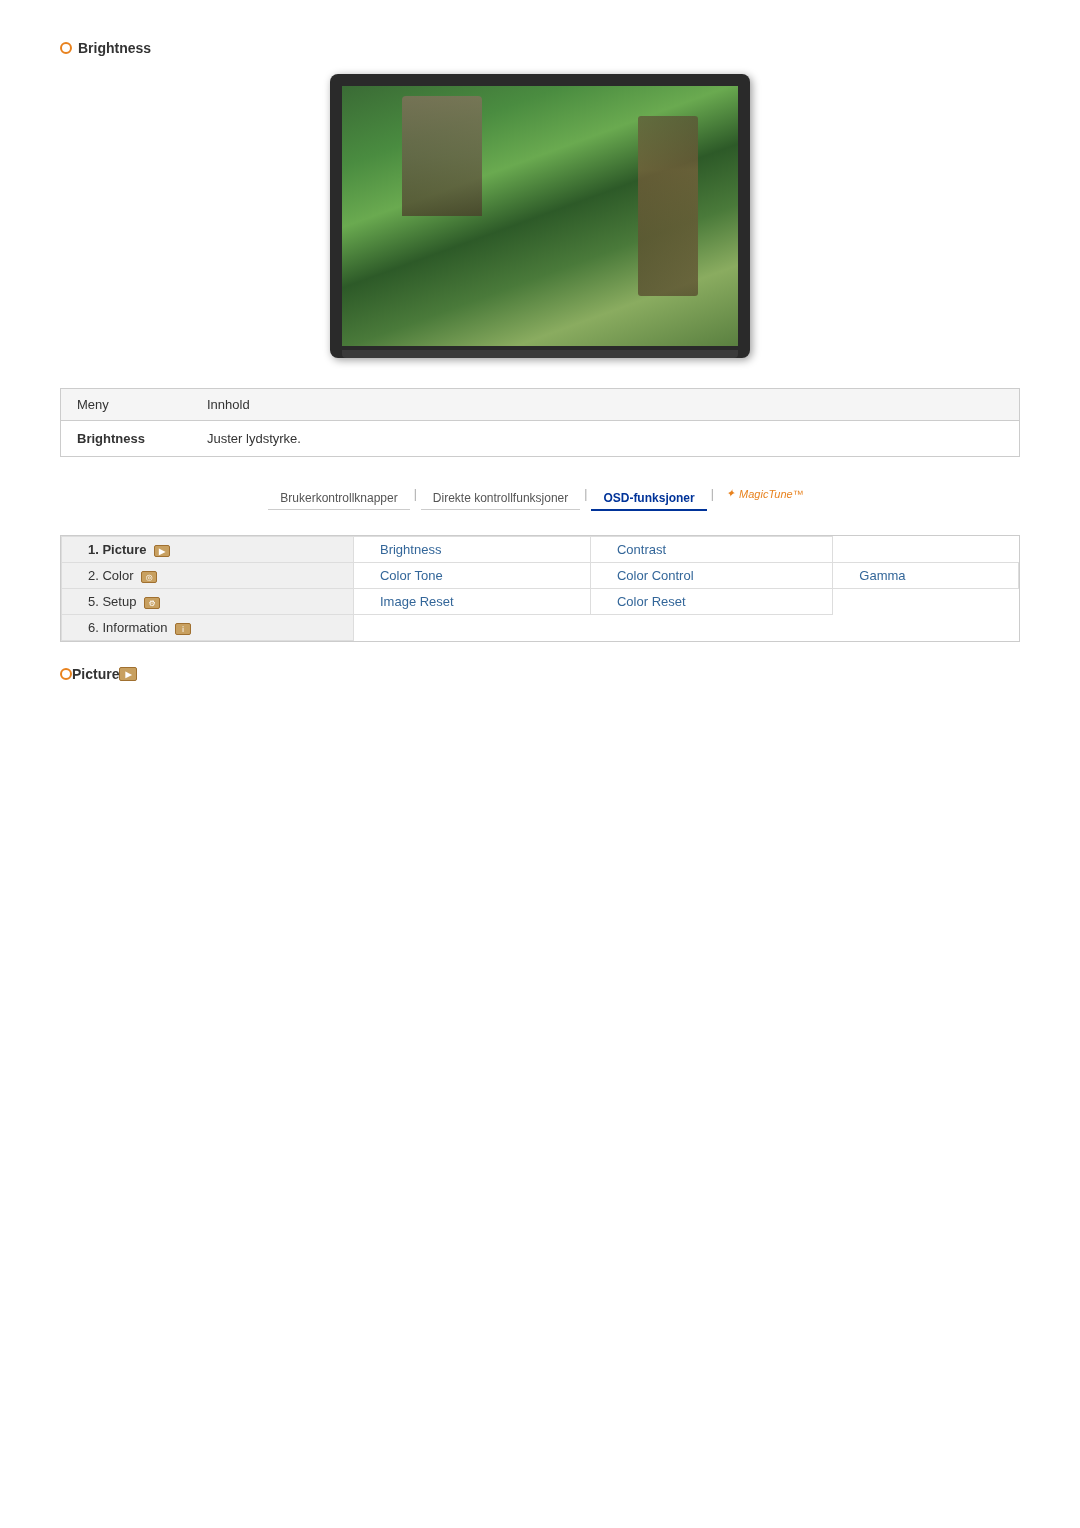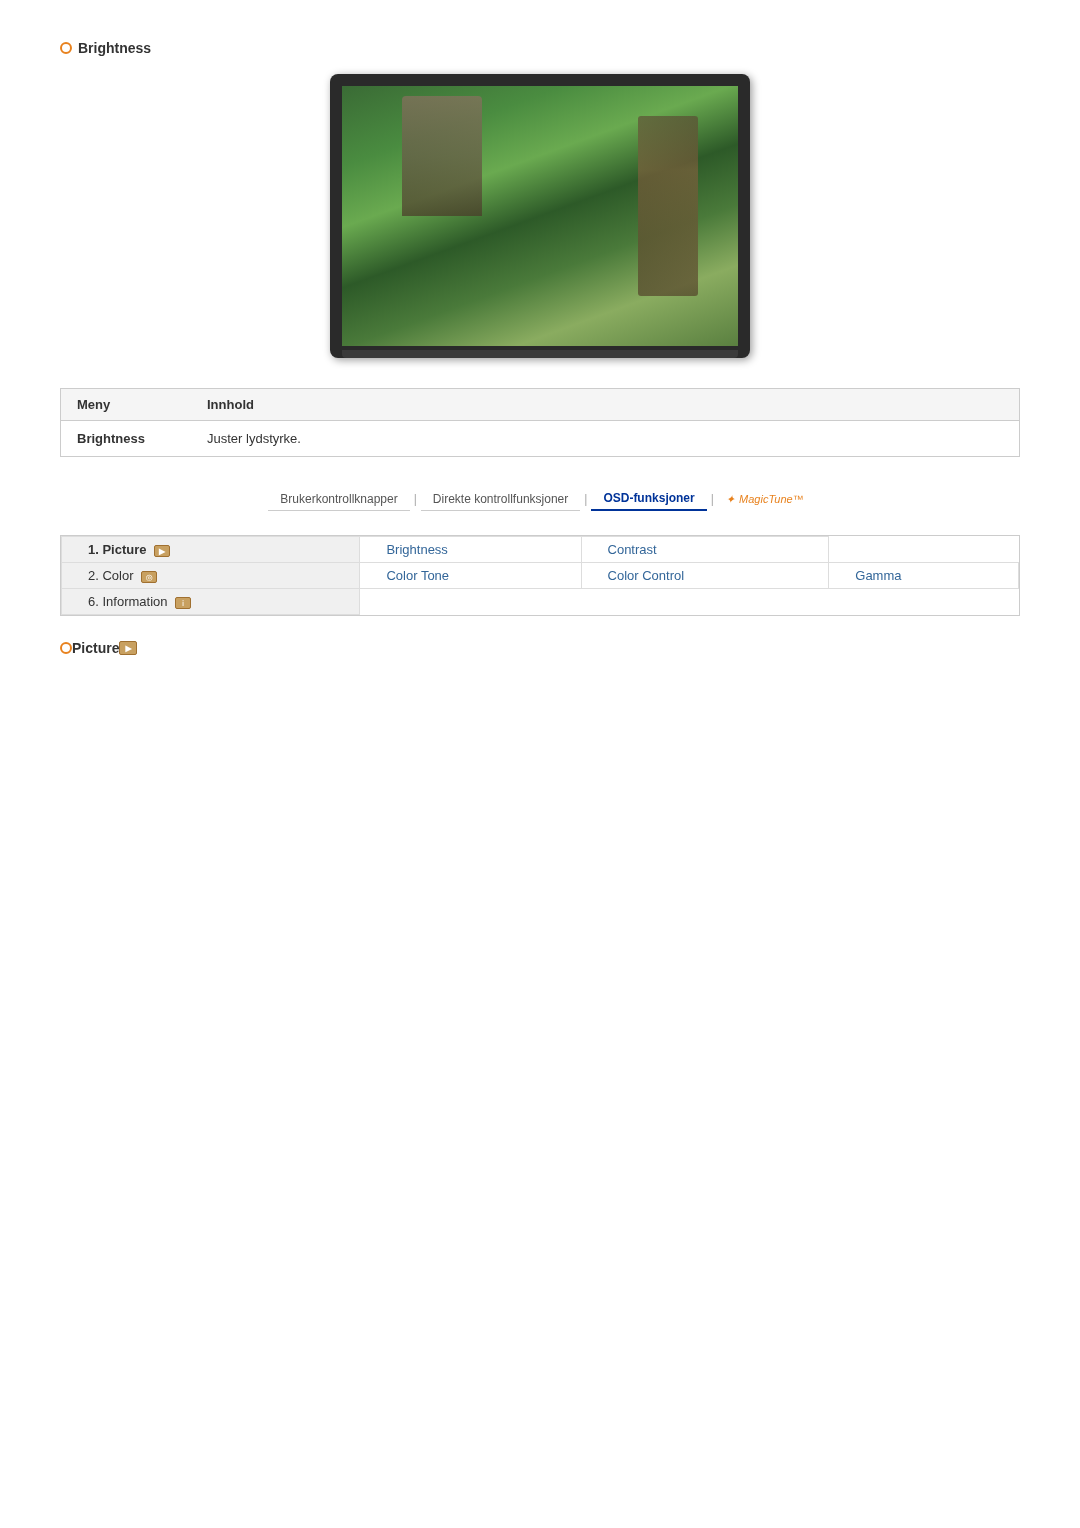--- a/index.html
+++ b/index.html
@@ -114,38 +114,38 @@
       margin-bottom: 30px;
     }
     .info-table {
       width: 100%;
       border-collapse: collapse;
     }
     .info-table th {
       background: #f5f5f5;
       padding: 8px 16px;
       text-align: left;
-      font-weight: bold;
+      font-weight: normal;
       font-size: 13px;
       border-bottom: 1px solid #ccc;
     }
     .info-table td {
       padding: 10px 16px;
       vertical-align: top;
     }
     .info-table .label-col {
       font-weight: bold;
       width: 130px;
     }
 
     
     .nav-tabs {
       display: flex;
       justify-content: center;
-      align-items: center;
+      align-items: flex-start;
       gap: 0;
       margin-bottom: 24px;
       font-size: 12px;
     }
     .nav-tab {
       padding: 4px 12px;
       color: #555;
       border-bottom: 1px solid #ccc;
     }
     .nav-tab.active {
@@ -286,20 +286,25 @@
           <td class="content-cell">Brightness</td>
           <td class="content-cell">Contrast</td>
         </tr>
         <tr>
           <td class="menu-item">2. Color <span class="item-icon">◎</span></td>
           <td class="content-cell">Color Tone</td>
           <td class="content-cell">Color Control</td>
           <td class="content-cell">Gamma</td>
         </tr>
         <tr>
+          <td class="menu-item">5. Setup <span class="item-icon">⚙</span></td>
+          <td class="content-cell">Image Reset</td>
+          <td class="content-cell">Color Reset</td>
+        </tr>
+        <tr>
           <td class="menu-item">6. Information <span class="item-icon">ℹ</span></td>
         </tr>
       </tbody>
   </table>
 </div>
 
 <div class="picture-heading">
   <span class="circle-icon"></span>
   <span>Picture</span>
   <span class="picture-icon">▶</span>

